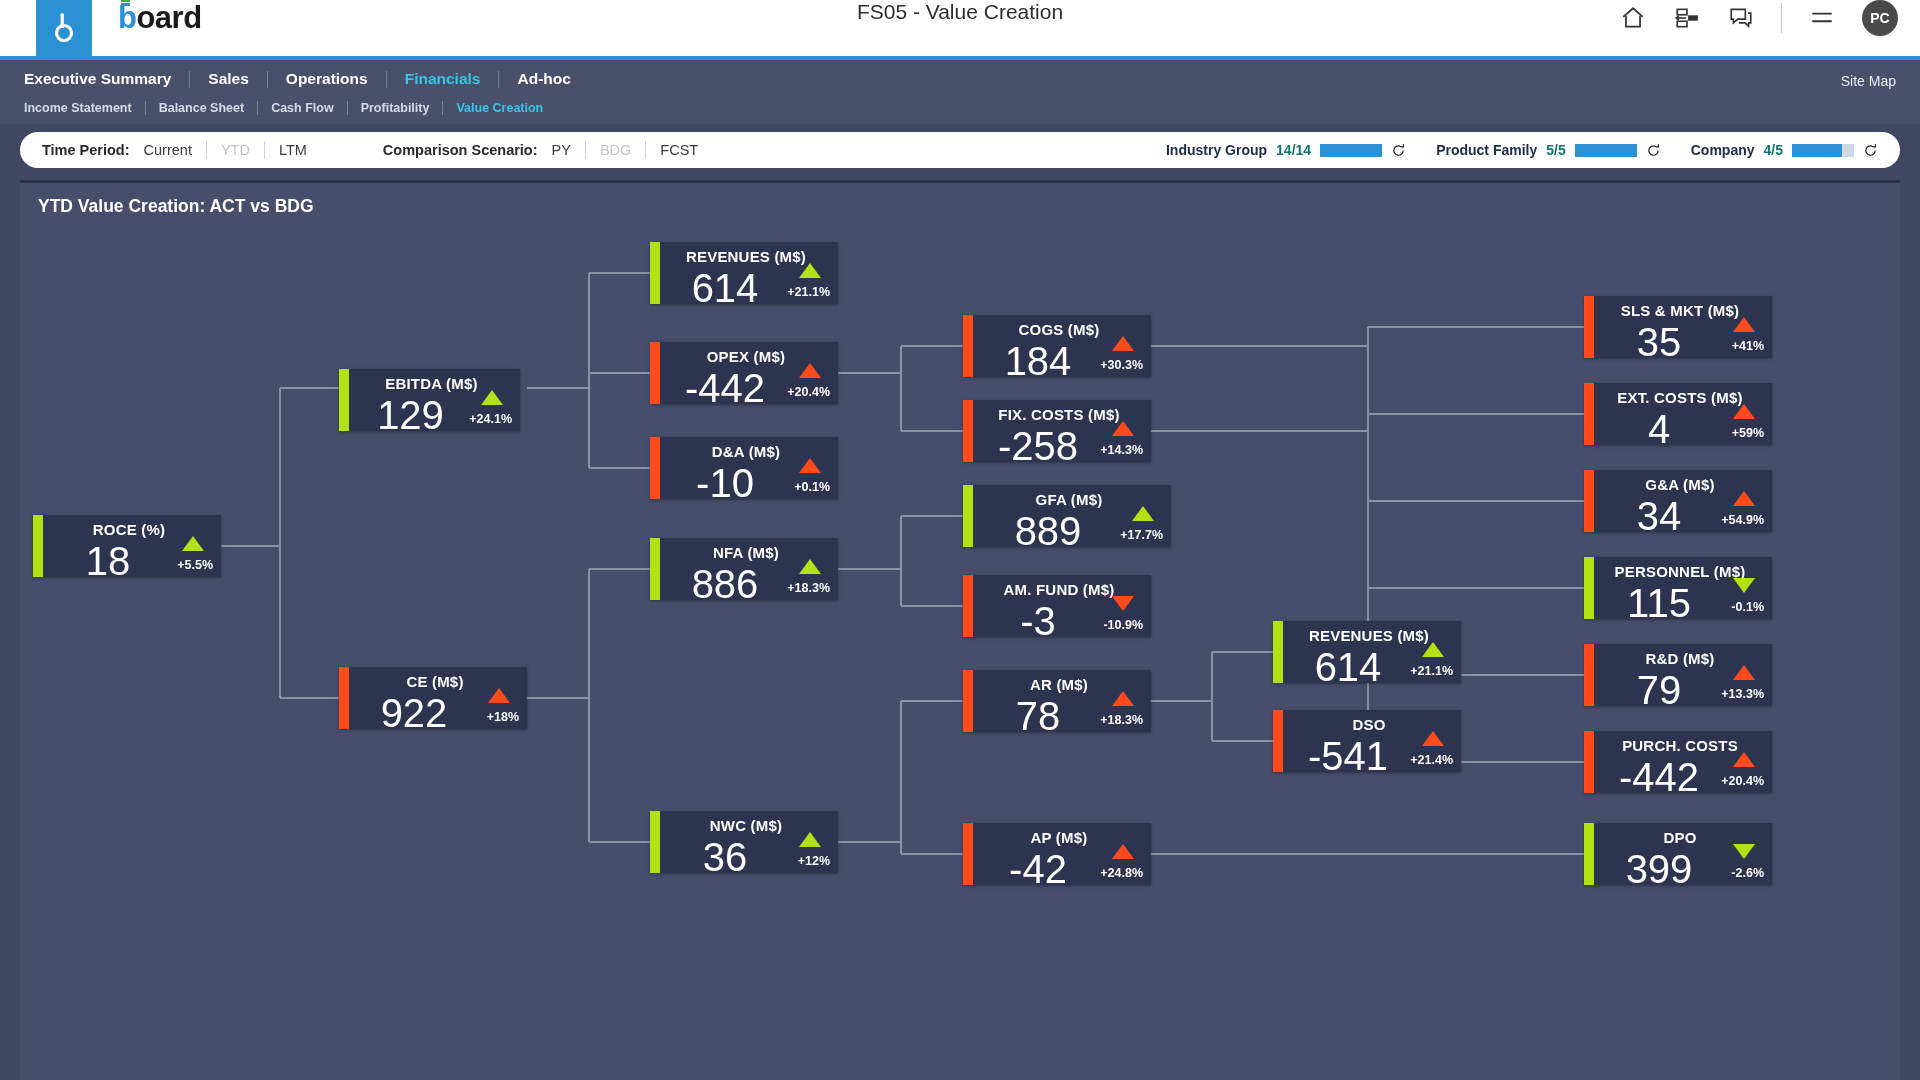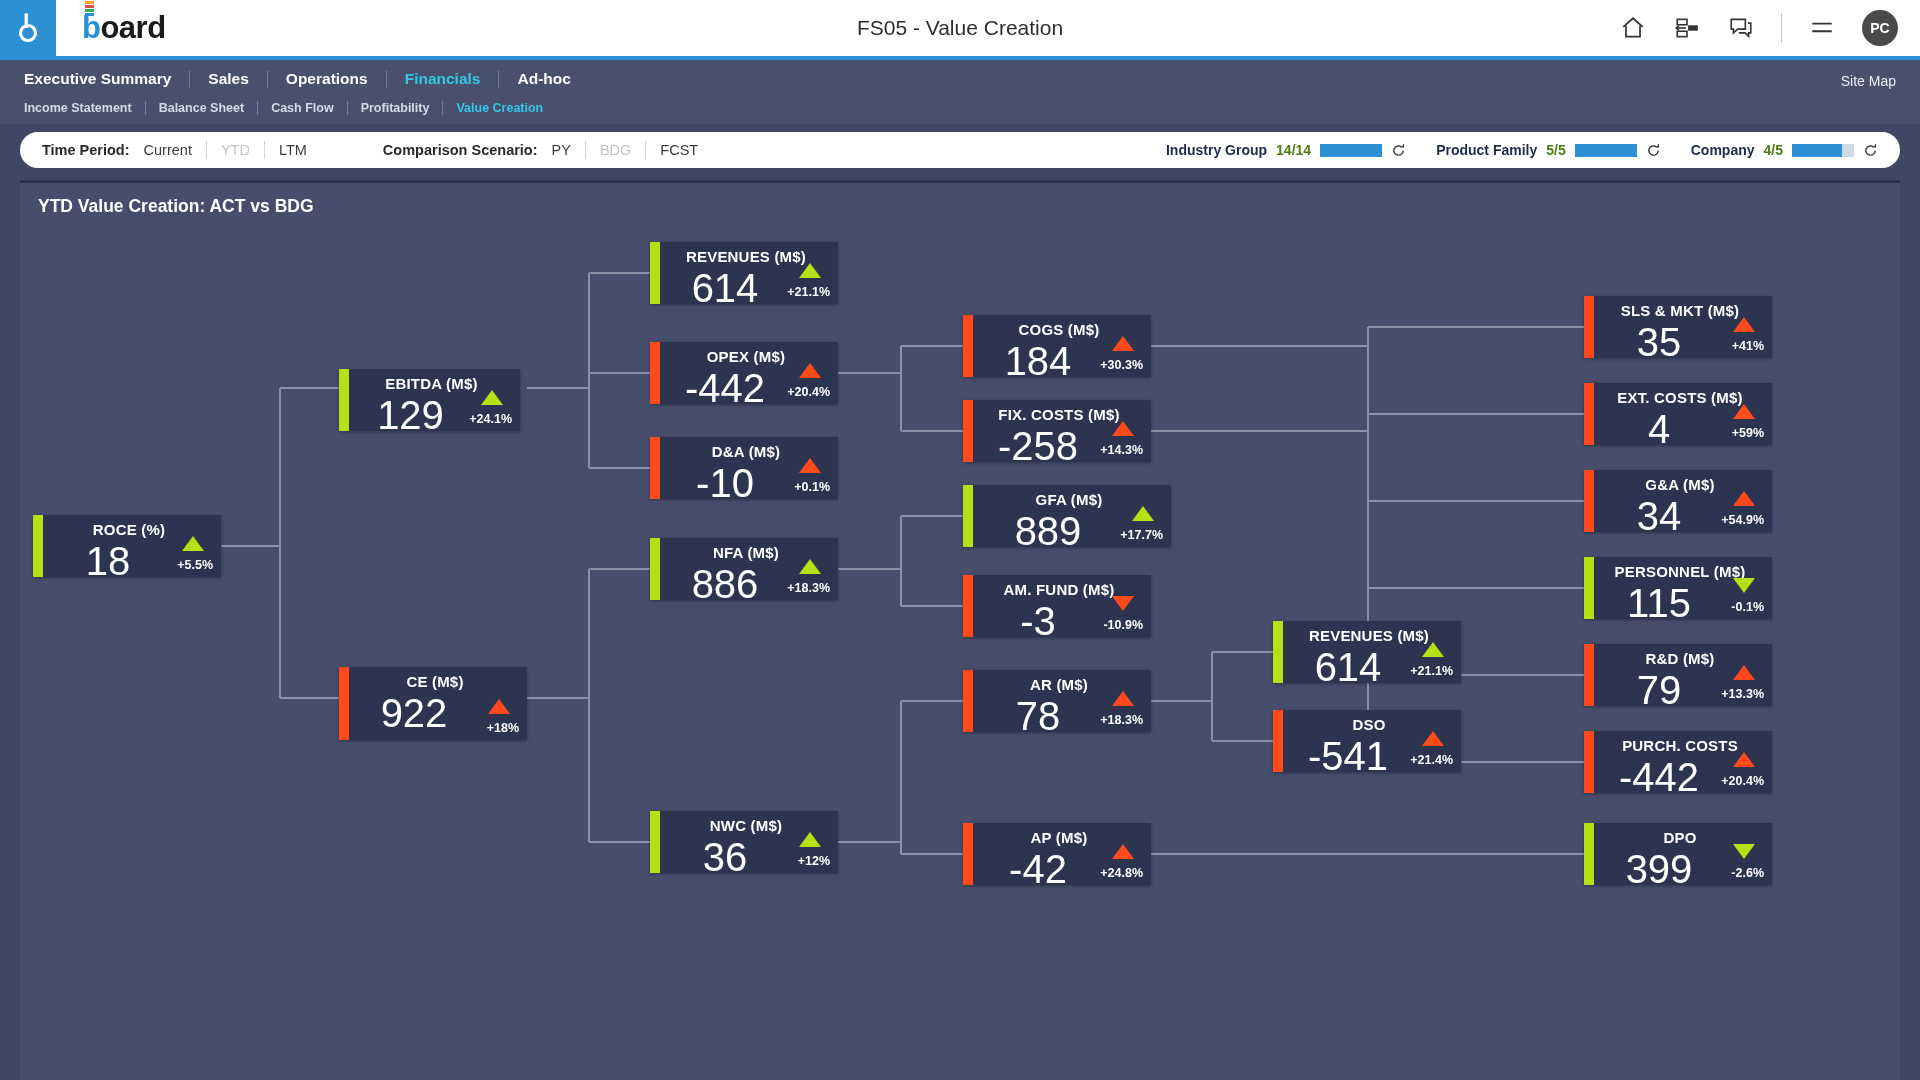--- a/index.html
+++ b/index.html
@@ -4,21 +4,21 @@
 <style>
   * { box-sizing: border-box; margin: 0; padding: 0; }
   html, body {
     width: 1920px; height: 1080px;
     font-family: "Liberation Sans", sans-serif;
     background: #3f4763;
     overflow: hidden;
   }
 
   
-  .topbar { height: 56px; background: #ffffff; display: flex; align-items: center; position: relative; }
+  .topbar { height: 56px; background: #ffffff; display: flex; align-items: flex-start; position: relative; padding-left: 36px; }
   .brand-square { width: 56px; height: 56px; background: #2b91d4; display: flex; align-items: center; justify-content: center; }
   .brand-square svg { width: 26px; height: 30px; }
   .brand-wordmark { display: flex; align-items: center; padding-left: 26px; }
   .wordmark-text { font-size: 31px; font-weight: bold; color: #1b1b1b; letter-spacing: -0.5px; position: relative; }
   .wordmark-text .b-accent { color: #2b91d4; }
   .dotstack { position:absolute; left:3px; top:-9px; width:9px; }
   .dotstack i { display:block; height:2.5px; margin-bottom:1.5px; }
   .app-title {
     position: absolute; left: 0; right: 0; text-align: center;
     font-size: 21px; color: #2e2e2e; font-weight: 400; pointer-events: none;
@@ -66,21 +66,21 @@
     border-radius: 18px; display: flex; align-items: center; padding: 0 22px;
   }
   .fb-label { font-size: 14.5px; font-weight: bold; color: #2a2a2a; }
   .fb-opt { font-size: 14.5px; color: #3b3b3b; cursor: pointer; padding: 0 14px; }
   .fb-opt.dim { color: #c3c3c3; }
   .fb-div { width: 1px; height: 18px; background: #d4d4d4; }
   .fb-spacer { width: 62px; }
   .fb-right { margin-left: auto; display: flex; align-items: center; }
   .sel-group { display: flex; align-items: center; gap: 9px; margin-left: 30px; }
   .sel-name { font-size: 14px; font-weight: bold; color: #1f2b4a; }
-  .sel-count { font-size: 14px; font-weight: bold; color: #4d7c0f; }
+  .sel-count { font-size: 14px; font-weight: bold; color: #0f766e; }
   .sel-bar { width: 62px; height: 13px; background: #cfd8e6; position: relative; }
   .sel-bar span { position: absolute; left: 0; top: 0; bottom: 0; background: #2b91d4; }
   .sel-reset { width: 15px; height: 15px; color: #222; cursor: pointer; }
   .sel-reset svg { width: 15px; height: 15px; }
 
   
   .panel {
     margin: 12px 20px 0 20px; height: 935px;
     background: #464e6c; border-top: 3px solid #2b3250; position: relative;
   }
@@ -315,21 +315,21 @@
       </div>
       <div class="kpi" style="left: 319px; top: 186px; width: 181px; height: 62px;">
         <div class="kpi-bar" style="background:#b4e014"></div>
         <div class="kpi-body">
           <div class="kpi-title">EBITDA (M$)</div>
           <div class="kpi-val">129</div>
           <div class="kpi-arrow up" style="color:#b4e014"></div>
           <div class="kpi-delta">+24.1%</div>
         </div>
       </div>
-      <div class="kpi" style="left: 319px; top: 484px; width: 188px; height: 73px;">
+      <div class="kpi" style="left: 319px; top: 484px; width: 188px; height: 62px;">
         <div class="kpi-bar" style="background:#ff4a1c"></div>
         <div class="kpi-body">
           <div class="kpi-title">CE (M$)</div>
           <div class="kpi-val">922</div>
           <div class="kpi-arrow up" style="color:#ff4a1c"></div>
           <div class="kpi-delta">+18%</div>
         </div>
       </div>
       <div class="kpi" style="left: 630px; top: 59px; width: 188px; height: 62px;">
         <div class="kpi-bar" style="background:#b4e014"></div>

